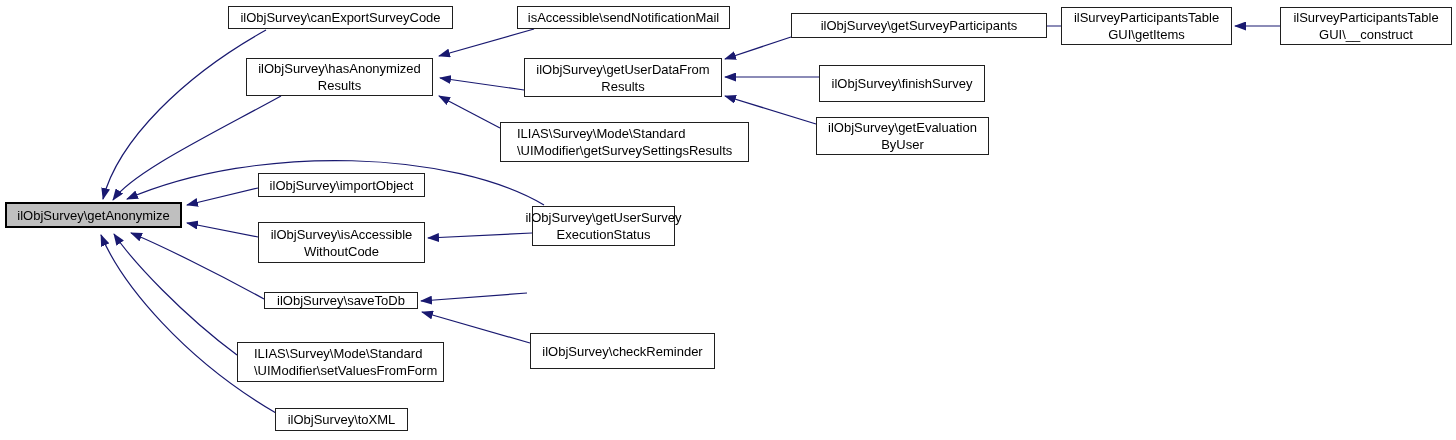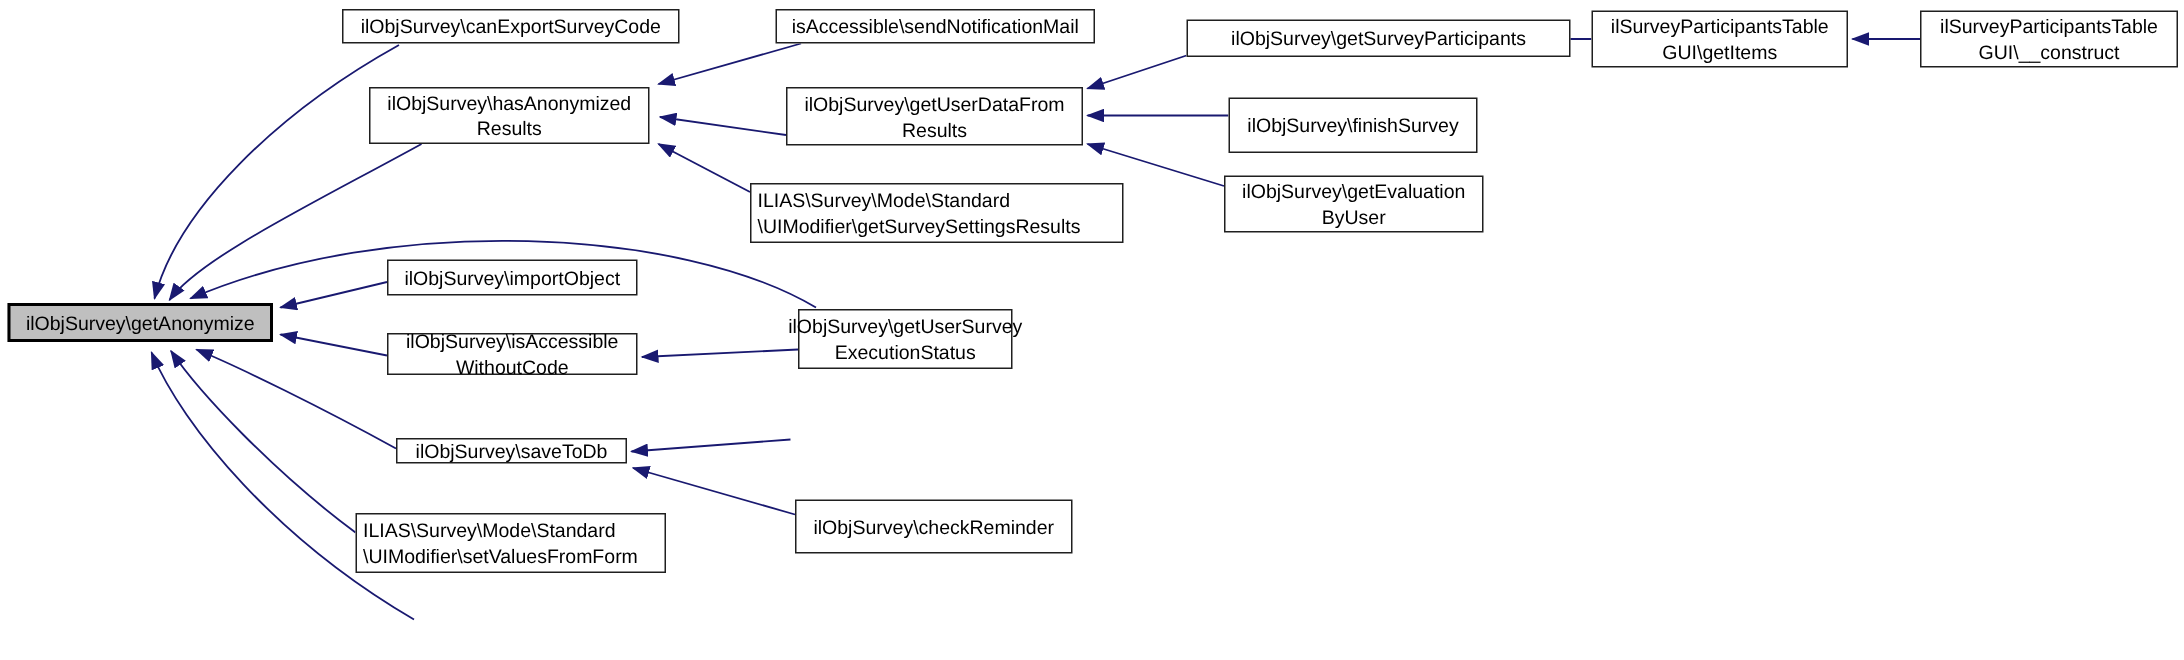--- a/index.html
+++ b/index.html
@@ -28,21 +28,21 @@
     white-space:nowrap;
     padding:0 4px;
   }
   .node.main{
     background:#bfbfbf;
     border:2px solid #000000;
   }
   .node.left-align{
     align-items:flex-start;
     text-align:left;
-    padding-left:4px;
+    padding-left:16px;
   }
   .node span{display:block;}
 </style>
 </head>
 <body>
 
 <div id="canvas">
 
   <svg id="edges" viewBox="0 0 1456 440">
     <defs>
@@ -125,33 +125,36 @@
 
   <div class="node" style="left:258px;top:173px;width:167px;height:24px">
     <span>ilObjSurvey\importObject</span>
   </div>
 
   <div class="node" style="left:532px;top:206px;width:143px;height:40px">
     <span>ilObjSurvey\getUserSurvey</span>
     <span>ExecutionStatus</span>
   </div>
 
-  <div class="node" style="left:258px;top:222px;width:167px;height:28px">
+  <div class="node" style="left:258px;top:222px;width:167px;height:41px">
     <span>ilObjSurvey\isAccessible</span>
     <span>WithoutCode</span>
   </div>
 
   <div class="node" style="left:264px;top:292px;width:154px;height:17px">
     <span>ilObjSurvey\saveToDb</span>
   </div>
 
 
   <div class="node" style="left:530px;top:333px;width:185px;height:36px">
     <span>ilObjSurvey\checkReminder</span>
   </div>
 
   <div class="node left-align" style="left:237px;top:342px;width:207px;height:40px">
     <span>ILIAS\Survey\Mode\Standard</span>
     <span>\UIModifier\setValuesFromForm</span>
   </div>
 
+  <div class="node" style="left:275px;top:408px;width:133px;height:23px">
+    <span>ilObjSurvey\toXML</span>
+  </div>
 
 </div>
 
 </body></html>

